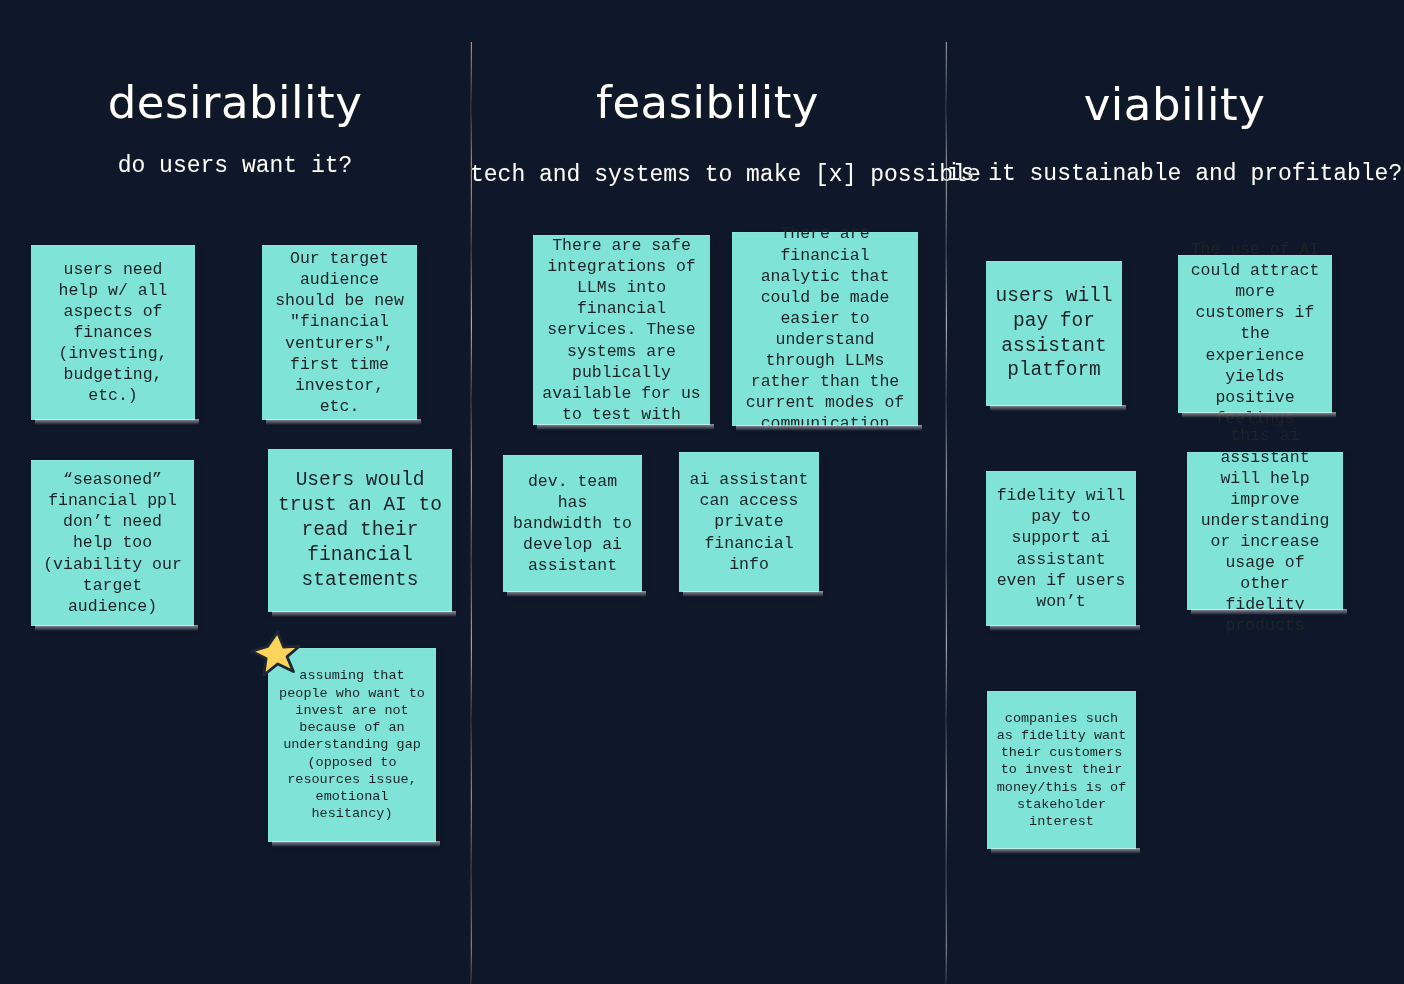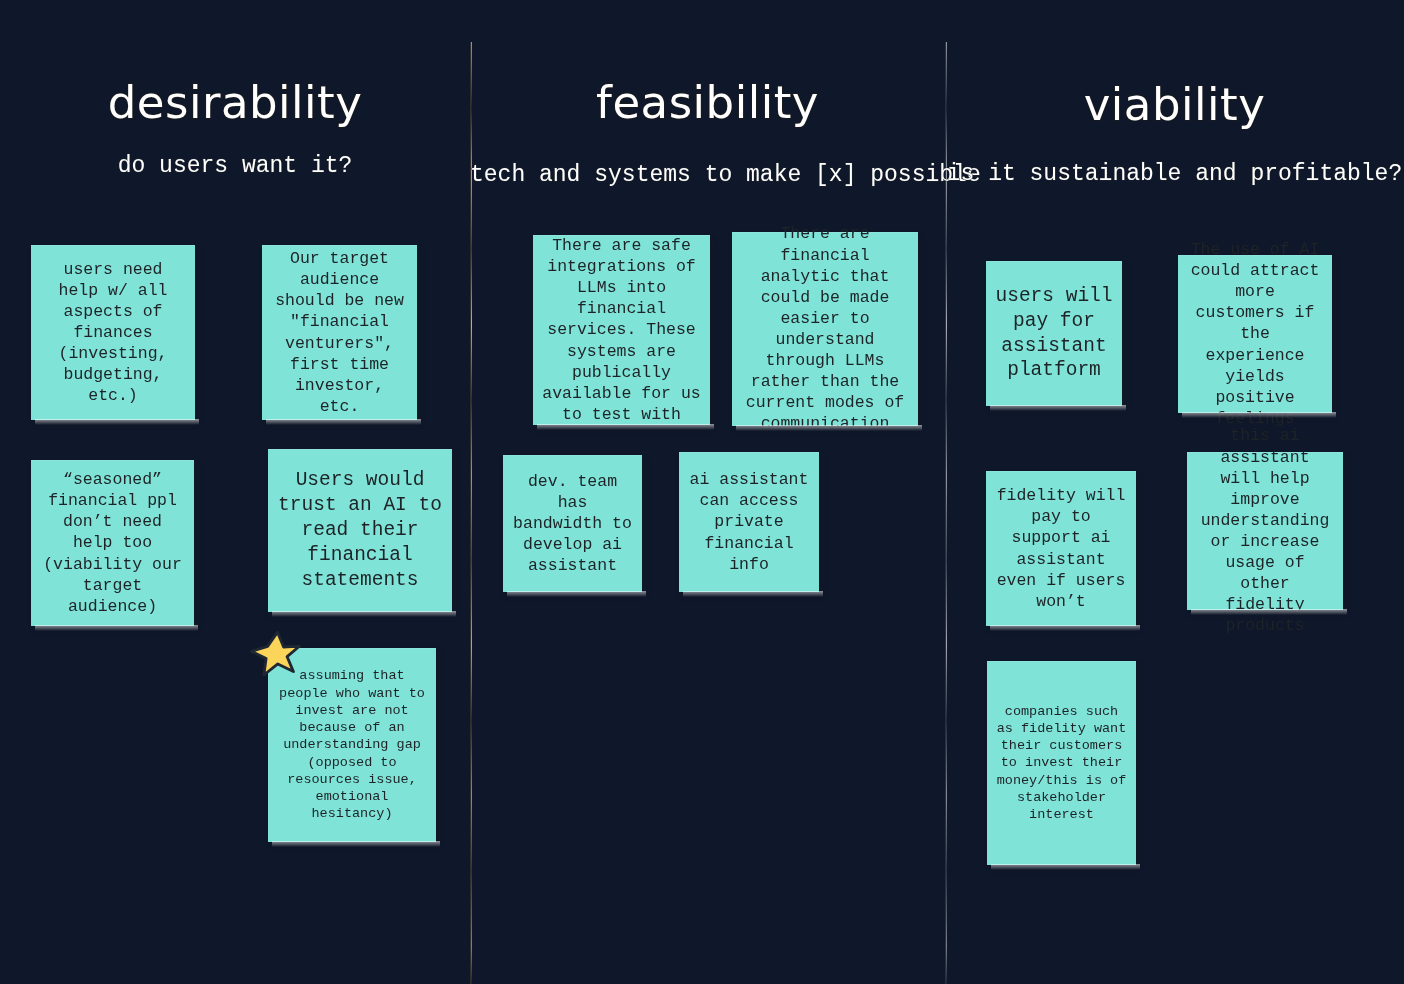--- a/index.html
+++ b/index.html
@@ -216,17 +216,17 @@
   </div>
 
   <div class="note fs-md" style="left:986px; top:471px; width:150px; height:155px;">
     <span class="txt">fidelity will pay to support ai assistant even if users won’t</span>
   </div>
 
   <div class="note fs-md" style="left:1187px; top:452px; width:156px; height:158px;">
     <span class="txt">this ai assistant will help improve understanding or increase usage of other fidelity products</span>
   </div>
 
-  <div class="note fs-sm" style="left:987px; top:661px; width:149px; height:204px;">
+  <div class="note fs-sm" style="left:987px; top:691px; width:149px; height:158px;">
     <span class="txt">companies such as fidelity want their customers to invest their money/this is of stakeholder interest</span>
   </div>
 
 </div>
 
 </body></html>

